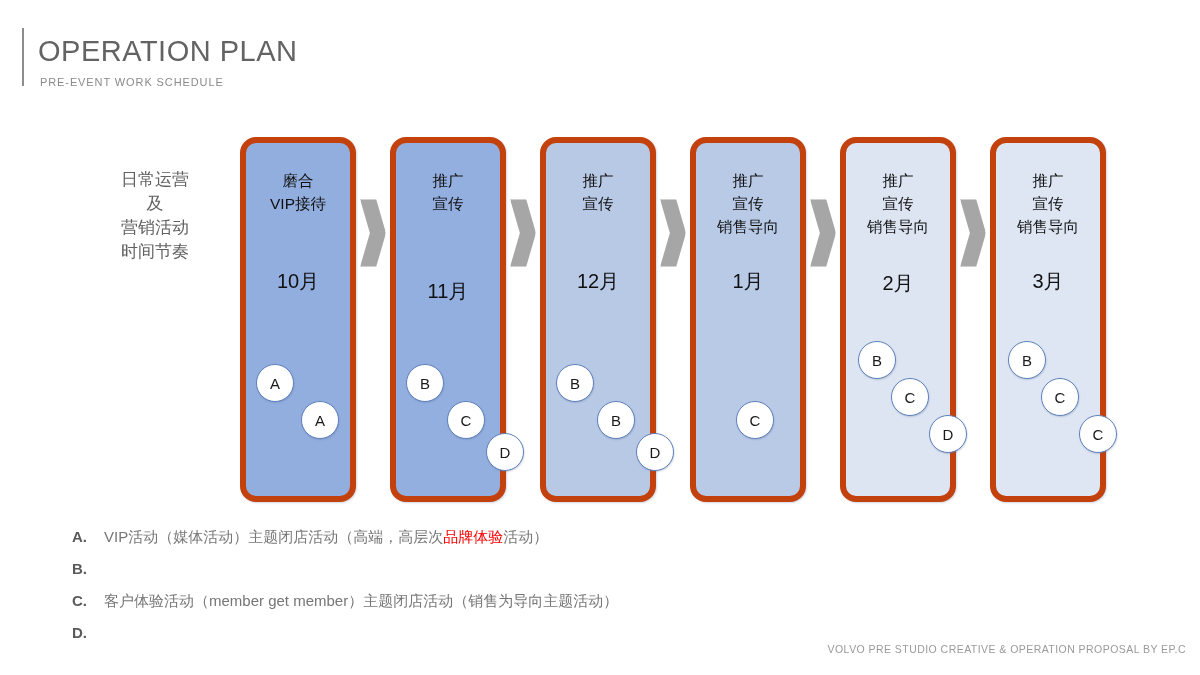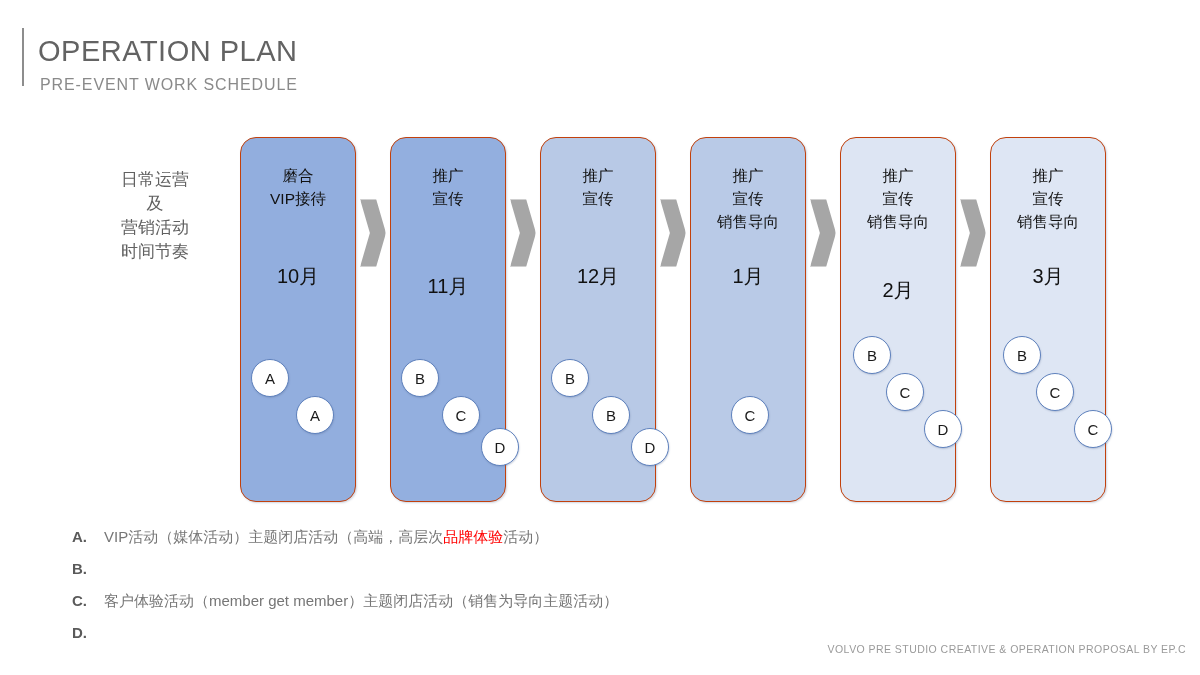--- a/index.html
+++ b/index.html
@@ -38,21 +38,21 @@
     letter-spacing: 0.5px;
     color: #636363;
     font-weight: 400;
     white-space: nowrap;
     line-height: 62px;
   }
   #title-sub {
     position: absolute;
     left: 18px;
     top: 50px;
-    font-size: 16px;
+    font-size: 11px;
     letter-spacing: 0.9px;
     color: #8a8a8a;
     white-space: nowrap;
   }
 
   
   #side-label {
     position: absolute;
     left: 80px;
     top: 168px;
@@ -71,21 +71,21 @@
     top: 137px;
     width: 870px;
     height: 365px;
   }
   .col {
     position: absolute;
     top: 0;
     width: 116px;
     height: 365px;
     border-radius: 16px;
-    border: 1px solid #c2410c;
+    border: 6px solid #c2410c;
     box-sizing: border-box;
     box-shadow: 1px 1px 2px rgba(90,110,150,0.28);
   }
   .col-head {
     position: absolute;
     left: 0;
     right: 0;
     top: 26px;
     text-align: center;
     font-size: 15.5px;
@@ -217,21 +217,21 @@
 宣传
 销售导向</div>
       <div class="col-month" style="top: 125px;">1月</div>
       <div class="badge" style="left: 40px; top: 258px;">C</div>
     </div>
     <div class="arrow" style="left: 570px;"></div>
     <div class="col h3" style="left: 600px; background: rgb(221, 229, 243);">
       <div class="col-head">推广
 宣传
 销售导向</div>
-      <div class="col-month" style="top: 139px;">2月</div>
+      <div class="col-month" style="top: 127px;">2月</div>
       <div class="badge" style="left: 12px; top: 198px;">B</div>
       <div class="badge" style="left: 45px; top: 235px;">C</div>
       <div class="badge" style="left: 83px; top: 272px;">D</div>
     </div>
     <div class="arrow" style="left: 720px;"></div>
     <div class="col h3" style="left: 750px; background: rgb(222, 230, 244);">
       <div class="col-head">推广
 宣传
 销售导向</div>
       <div class="col-month" style="top: 125px;">3月</div>

